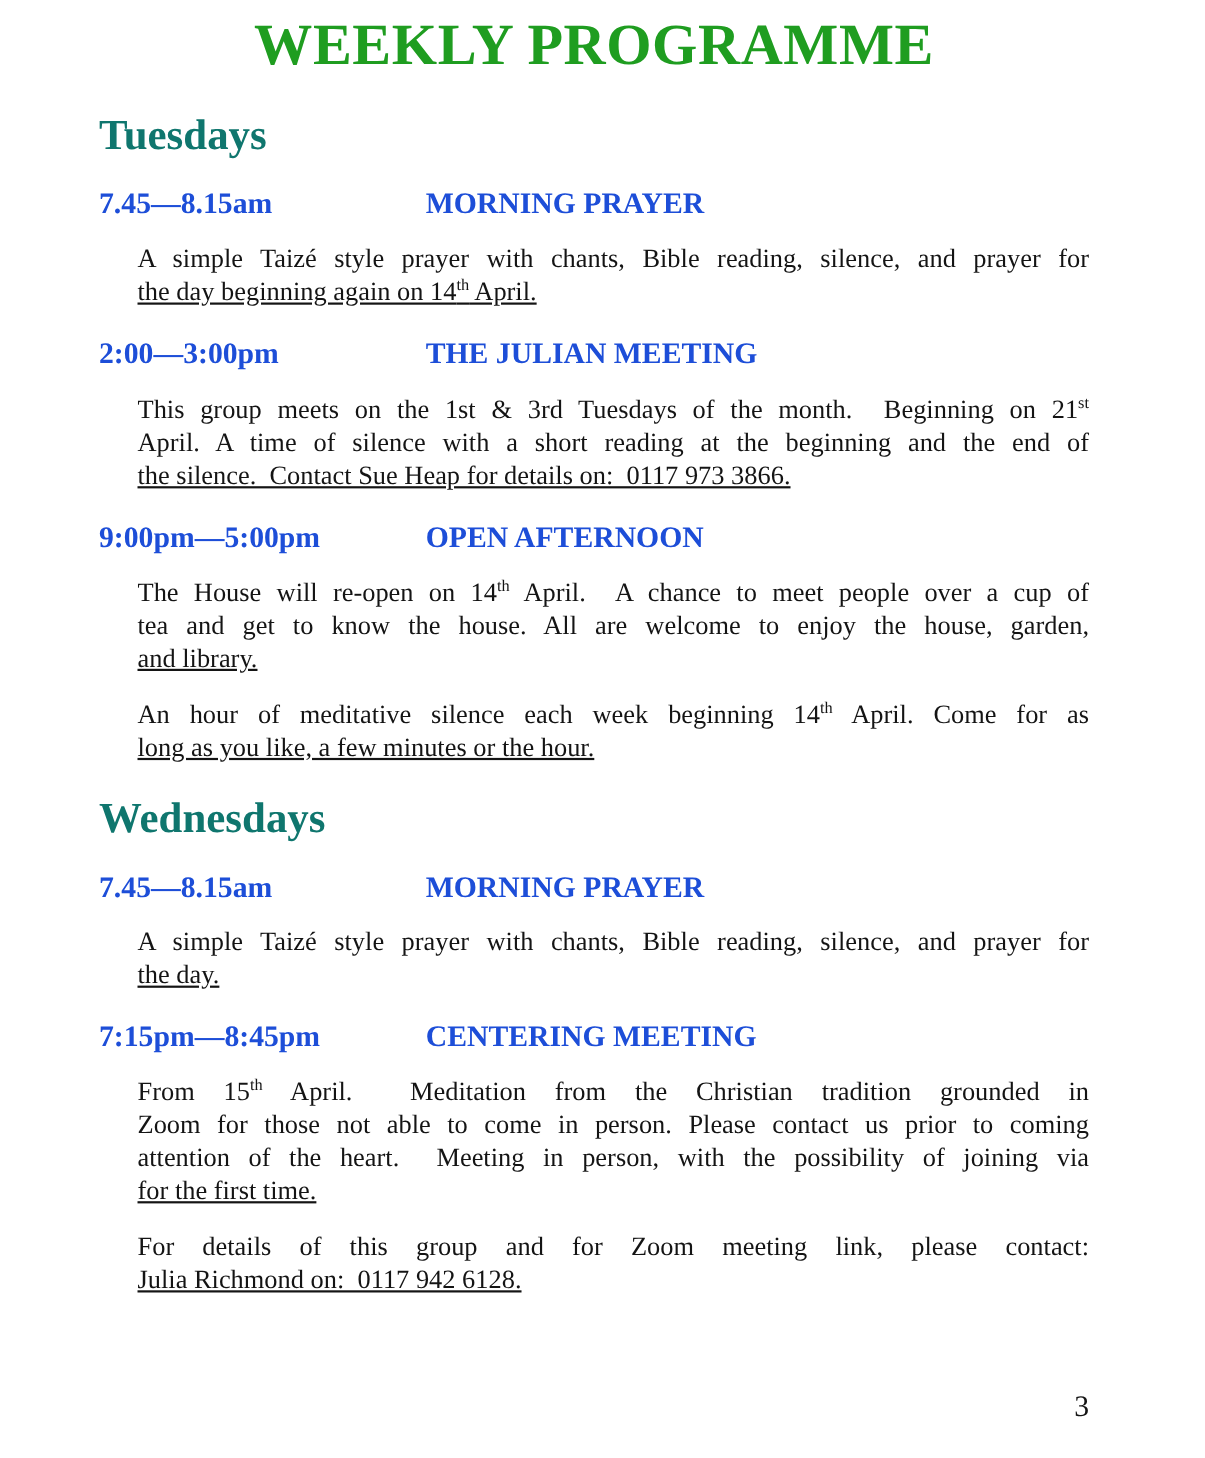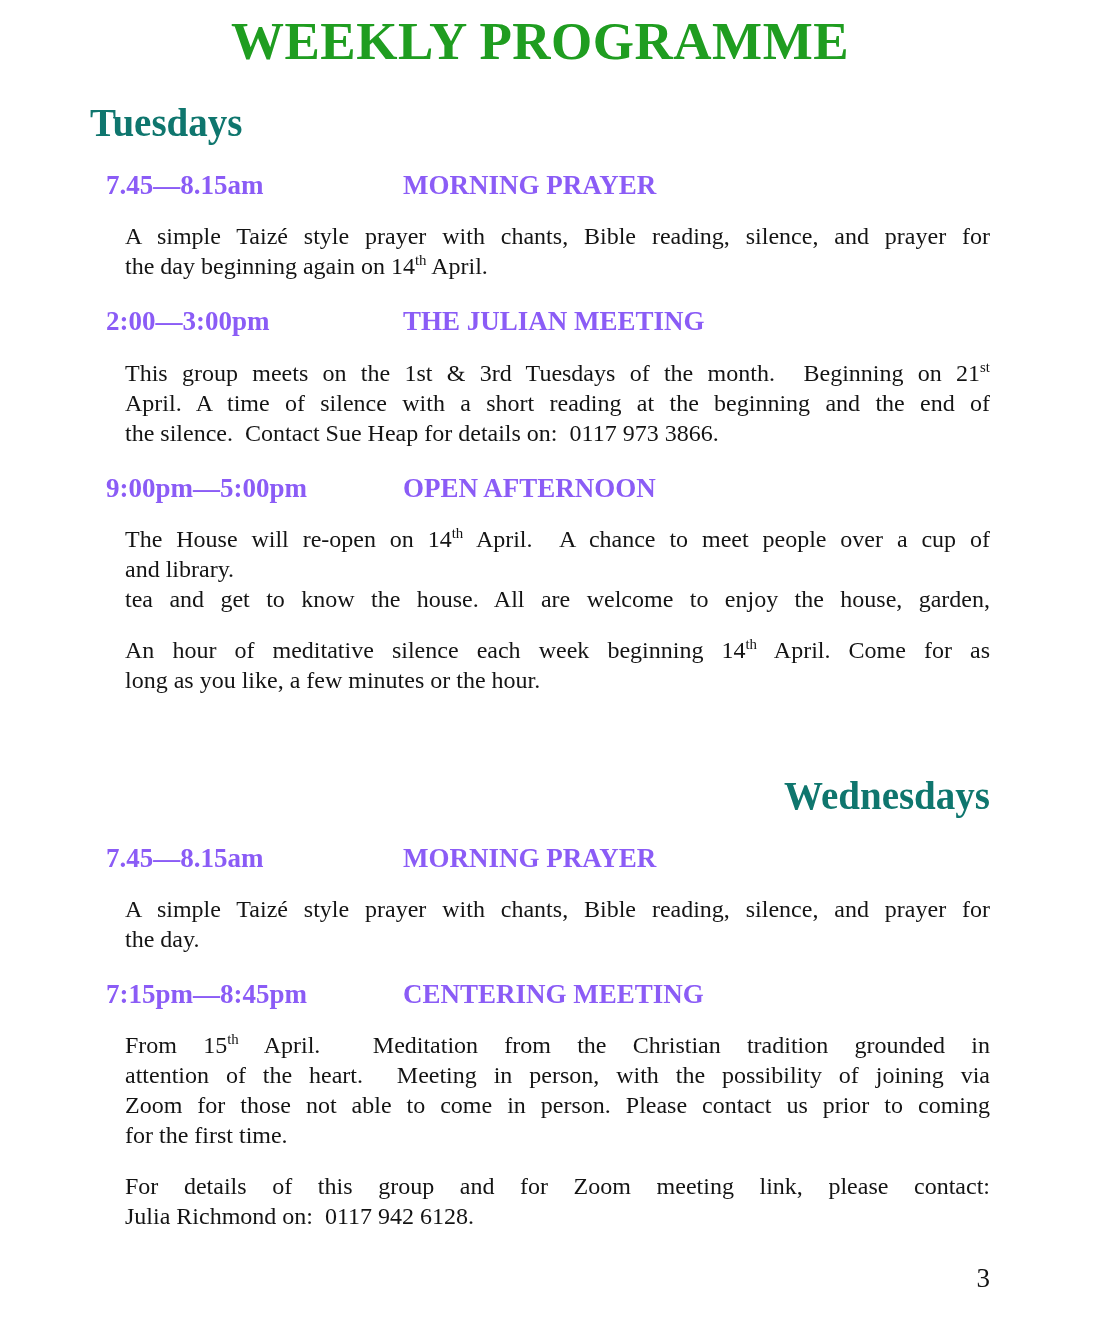--- a/index.html
+++ b/index.html
@@ -28,43 +28,44 @@
     color: #1f9d20;
     letter-spacing: 0.5px;
   }
   .day-name {
     margin: 31px 0 0;
     font-size: 39px;
     line-height: 1.1;
     font-weight: bold;
     color: #0f766e;
   }
-  .day + .day .day-name { margin-top: 80px; text-align: right; }
+  .day + .day .day-name { margin-top: 28px; }
   .event-head {
     display: flex;
-    margin: 25px 16px 0;
+    margin: 25px 0 0;
     font-size: 27px;
     line-height: 1.12;
     font-weight: bold;
-    color: #8b5cf6;
+    color: #1d4ed8;
   }
   .event-time { flex: 0 0 297px; }
   .event-title { flex: 1 1 auto; }
   .para { margin: 21px 0 0; }
   .line {
     font-size: 24px;
     line-height: 30px;
     white-space: pre-wrap;
     text-align: justify;
     text-align-last: justify;
     margin-left: 35px;
   }
   .line.last {
     text-align: right;
     text-align-last: left;
+    text-decoration: underline;
   }
   .line sup {
     font-size: 0.62em;
     line-height: 0;
     vertical-align: super;
   }
   .page-number {
     position: absolute;
     top: 1263px;
     right: 105px;
@@ -96,22 +97,22 @@
           <div class="line">This group meets on the 1st &amp; 3rd Tuesdays of the month.  Beginning on 21<sup>st</sup></div>
           <div class="line">April. A time of silence with a short reading at the beginning and the end of</div>
           <div class="line last">the silence.  Contact Sue Heap for details on:  0117 973 3866.</div>
         </div>
         <div class="event-head">
           <span class="event-time">9:00pm—5:00pm</span>
           <span class="event-title">OPEN AFTERNOON</span>
         </div>
         <div class="para">
           <div class="line">The House will re-open on 14<sup>th</sup> April.  A chance to meet people over a cup of</div>
+          <div class="line">tea and get to know the house. All are welcome to enjoy the house, garden,</div>
           <div class="line last">and library.</div>
-          <div class="line">tea and get to know the house. All are welcome to enjoy the house, garden,</div>
         </div>
         <div class="para">
           <div class="line">An hour of meditative silence each week beginning 14<sup>th</sup> April. Come for as</div>
           <div class="line last">long as you like, a few minutes or the hour.</div>
         </div>
       </section>
       <section class="day">
         <h2 class="day-name">Wednesdays</h2>
         <div class="event-head">
           <span class="event-time">7.45—8.15am</span>
@@ -120,22 +121,22 @@
         <div class="para">
           <div class="line">A simple Taizé style prayer with chants, Bible reading, silence, and prayer for</div>
           <div class="line last">the day.</div>
         </div>
         <div class="event-head">
           <span class="event-time">7:15pm—8:45pm</span>
           <span class="event-title">CENTERING MEETING</span>
         </div>
         <div class="para">
           <div class="line">From 15<sup>th</sup> April.  Meditation from the Christian tradition grounded in</div>
+          <div class="line">Zoom for those not able to come in person. Please contact us prior to coming</div>
           <div class="line">attention of the heart.  Meeting in person, with the possibility of joining via</div>
-          <div class="line">Zoom for those not able to come in person. Please contact us prior to coming</div>
           <div class="line last">for the first time.</div>
         </div>
         <div class="para">
           <div class="line">For details of this group and for Zoom meeting link, please contact:</div>
           <div class="line last">Julia Richmond on:  0117 942 6128.</div>
         </div>
       </section>
     </div>
   <div class="page-number">3</div>
 </main>

